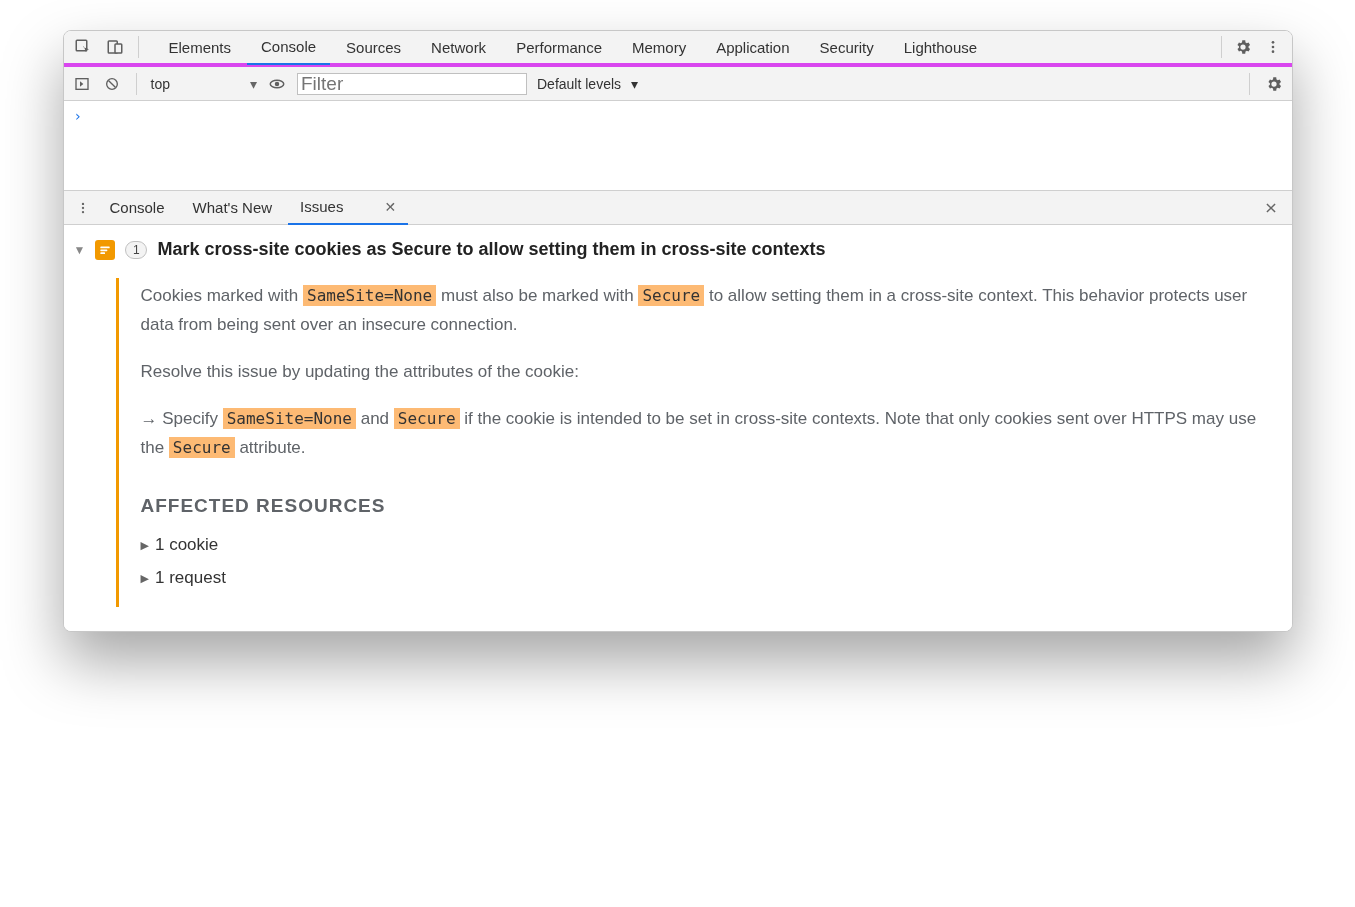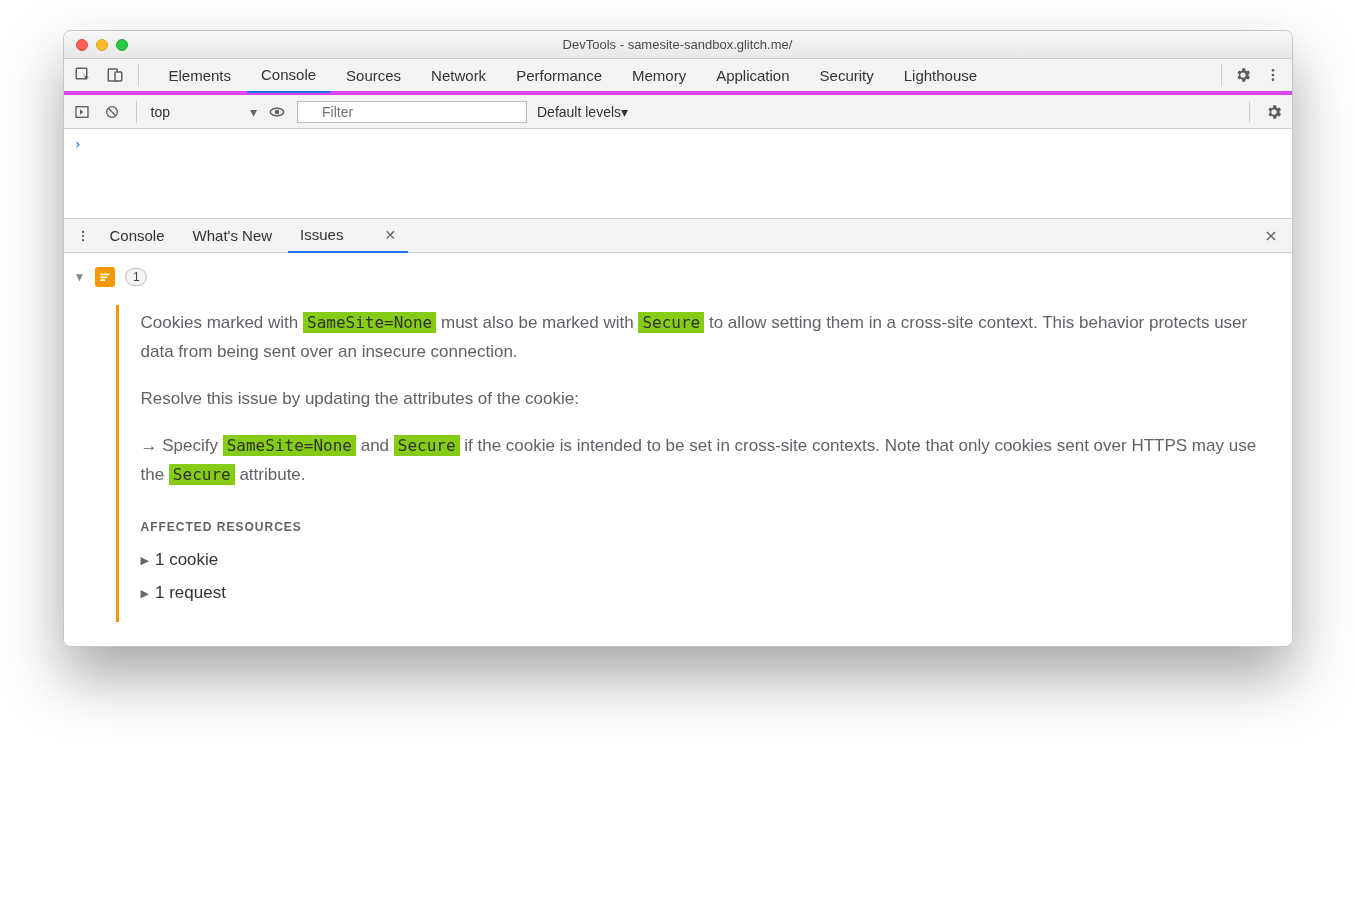--- a/index.html
+++ b/index.html
@@ -55,23 +55,23 @@
   .ctoolbar {
     display:flex; align-items:center; height:34px;
     border-bottom:1px solid #cfcfcf; background:#f3f3f3;
     padding:0 8px; gap:10px; font-size:14px; color:#5a5a5a;
   }
   .ctoolbar .sq { width:20px; height:20px; display:flex;align-items:center;justify-content:center;}
   .ctx-select { display:flex;align-items:center;gap:80px; color:#333;}
   .ctx-select .dd{color:#666;}
   .ctoolbar input.filter {
     width:230px; height:22px; border:1px solid #c0c0c0; background:#fff;
-    padding:0 24px; font-size:14px; color:#333;
-  }
-  .levels { color:#333; display:flex;align-items:center;gap:0;}
+    padding:0 3px; font-size:19px; color:#333;
+  }
+  .levels { color:#333; display:flex;align-items:center;gap:10px;}
   .ctoolbar .spacer{flex:1;}
   
   .console-body { height:90px; background:#fff; border-bottom:1px solid #cfcfcf; padding:6px 10px;}
   .prompt { color:#1a73e8; font-family:Menlo,monospace; font-size:14px;}
   
   .drawer-tabs {
     display:flex; align-items:center; height:34px; background:#f3f3f3;
     border-bottom:1px solid #cfcfcf; padding:0 8px; gap:4px; font-size:15px; color:#333;
   }
   .drawer-tabs .more{width:22px;display:flex;justify-content:center;color:#666;}
@@ -81,43 +81,35 @@
   .drawer-tabs .right{margin-left:auto;display:flex;align-items:center;color:#666;}
   
   .issues { background:#fff; padding:14px 10px 24px 10px; font-size:17px; color:#444;}
   .issue-header{display:flex;align-items:center;gap:10px;}
   .caret{color:#888;font-size:12px;}
   .warn-chip{width:20px;height:20px;background:#f29900;border-radius:3px;display:flex;align-items:center;justify-content:center;color:#fff;font-size:14px;font-weight:bold;}
   .count-chip{min-width:22px;height:18px;border:1px solid #c0c0c0;border-radius:10px;background:#f3f3f3;font-size:12px;display:flex;align-items:center;justify-content:center;color:#444;padding:0 4px;}
   .issue-title{font-weight:600;color:#222;font-size:18px;}
   .issue-body{margin:18px 0 0 42px;border-left:3px solid #f29900;padding:4px 20px 10px 22px;line-height:1.7;}
   .issue-body p{margin-bottom:18px;color:#5f6368;}
-  code{font-family:Menlo,Consolas,monospace;background:#84cc16;padding:1px 4px;font-size:16px;color:#333;}
+  code{font-family:Menlo,Consolas,monospace;background:#fdba74;padding:1px 4px;font-size:16px;color:#333;}
   .arrow{color:#5f6368;}
-  .aff-res{text-transform:uppercase;letter-spacing:1px;font-size:12px;color:#5f6368;font-weight:600;margin:28px 0 8px;}
+  .aff-res{text-transform:uppercase;letter-spacing:1px;font-size:19px;color:#5f6368;font-weight:600;margin:28px 0 8px;}
   .res-item{display:flex;align-items:center;gap:6px;color:#333;font-size:17px;margin:4px 0;}
   .res-item .tri{color:#666;font-size:11px;}
   .learn{display:flex;align-items:center;gap:10px;margin-top:26px;}
   .learn a{color:#1a73e8;text-decoration:underline;font-size:17px;}
   .learn-icon{color:#1a73e8;}
   svg{display:block;}
 </style>
 </head>
 <body>
 
 <div class="window">
 
-  <div class="titlebar">
-    <div class="traffic">
-      <div class="tl red"></div>
-      <div class="tl yel"></div>
-      <div class="tl grn"></div>
-    </div>
-    <div class="title">DevTools - samesite-sandbox.glitch.me/</div>
-  </div>
 
   <div class="tabstrip">
     <div class="ts-left">
       <div class="ts-icon">
         <svg width="18" height="18" viewBox="0 0 24 24" fill="none" stroke="#5f5f5f" stroke-width="2">
             <rect x="3" y="3" width="14" height="14" rx="1"></rect>
             <path d="M12 12l8 3-3 1-1 3-3-8z" fill="#5f5f5f" stroke="none"></path>
           </svg>
       </div>
       <div class="ts-icon">
@@ -227,20 +219,21 @@
     <div class="issue-header">
       <span class="caret">▼</span>
       <span class="warn-chip">
         <svg width="14" height="14" viewBox="0 0 24 24" fill="#fff">
             <rect x="4" y="11" width="12" height="3" rx="1"></rect>
             <rect x="4" y="6" width="16" height="3" rx="1"></rect>
             <rect x="4" y="16" width="8" height="3" rx="1"></rect>
           </svg>
       </span>
       <span class="count-chip">1</span>
+      <span class="issue-title">Mark cross-site cookies as Secure to allow setting them in cross-site contexts</span>
     </div>
 
     <div class="issue-body">
       <p>
         <span>Cookies marked with </span><code>SameSite=None</code><span> must also be marked with </span><code>Secure</code><span> to allow setting them in a cross-site context. This behavior protects user data from being sent over an insecure connection.</span>
       </p>
       <p>Resolve this issue by updating the attributes of the cookie:</p>
       <p>
         <span class="arrow">→ </span><span>Specify </span><code>SameSite=None</code><span> and </span><code>Secure</code><span> if the cookie is intended to be set in cross-site contexts. Note that only cookies sent over HTTPS may use the </span><code>Secure</code><span> attribute.</span>
       </p>

